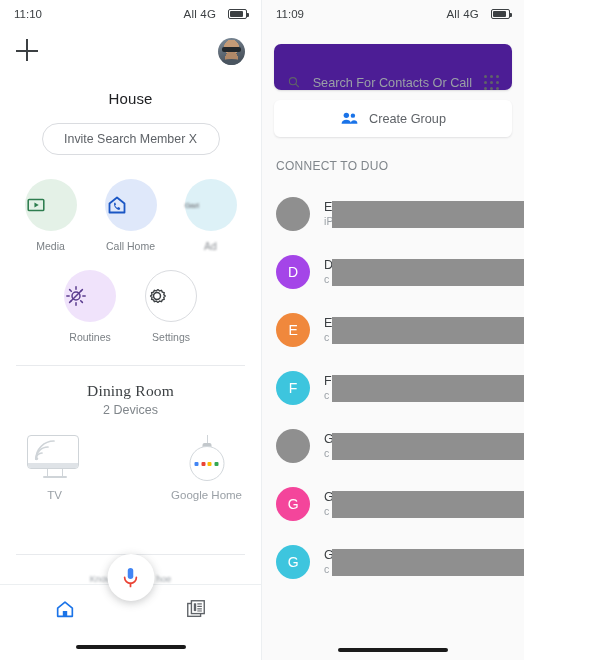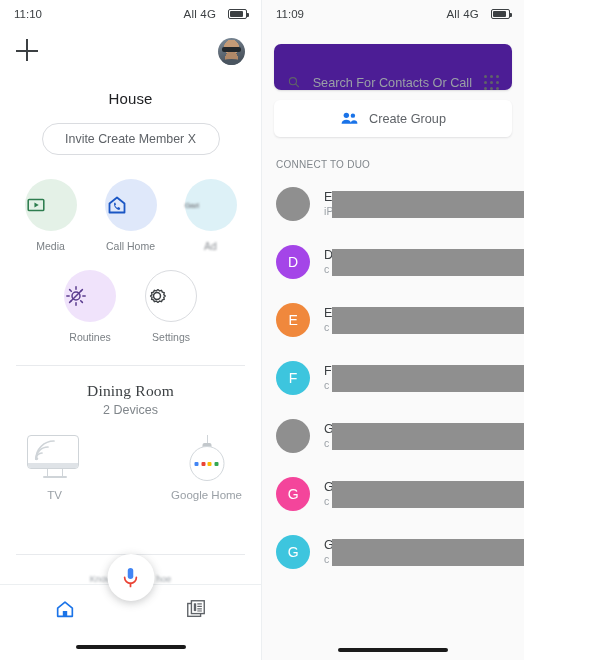--- a/index.html
+++ b/index.html
@@ -195,21 +195,21 @@
   .keypad i { width:3px; height:3px; background:#5f6368; border-radius:50%; display:block; }
 
   .group-card {
     margin:10px 12px 0; height:37px; background:#fff; border-radius:6px;
     box-shadow:0 1px 2px rgba(60,64,67,.13);
     display:flex; align-items:center; justify-content:center; gap:10px; cursor:pointer;
   }
   .group-label { font-size:12.7px; color:#5f6368; filter:blur(.35px); }
 
   .section-head {
-    margin:22px 0 5px 14px; font-size:10px; color:#80868b;
+    margin:22px 0 12px 14px; font-size:12px; color:#80868b;
     letter-spacing:.25px; filter:blur(.35px);
   }
 
   .duo-row {
     display:flex; align-items:center; gap:13px; padding:14px 0 12px 14px; cursor:pointer;
   }
   .gh-logo-wrap {
     width:34px; height:34px; border-radius:50%; background:#fff;
     display:flex; align-items:center; justify-content:center;
     box-shadow:0 1px 2px rgba(60,64,67,.12);
@@ -254,21 +254,21 @@
       </span>
     </div>
 
     <div class="topbar">
       <div class="plus"></div>
       <div class="avatar-photo"></div>
     </div>
 
     <div class="house-title">House</div>
 
-    <div class="invite-pill">Invite Create Member X</div>
+    <div class="invite-pill">Invite Search Member X</div>
 
     <div class="quick-row">
 
       <div class="quick q-media">
         <div class="qcircle">
           <svg width="22" height="22" viewBox="0 0 24 24">
             <rect x="3.5" y="6" width="17" height="12" rx="1.2" fill="none" stroke="#2e7d4f" stroke-width="1.7"></rect>
             <path d="M10.3 9.4 L15 12 L10.3 14.6 Z" fill="#2e7d4f"></path>
           </svg>
         </div>

